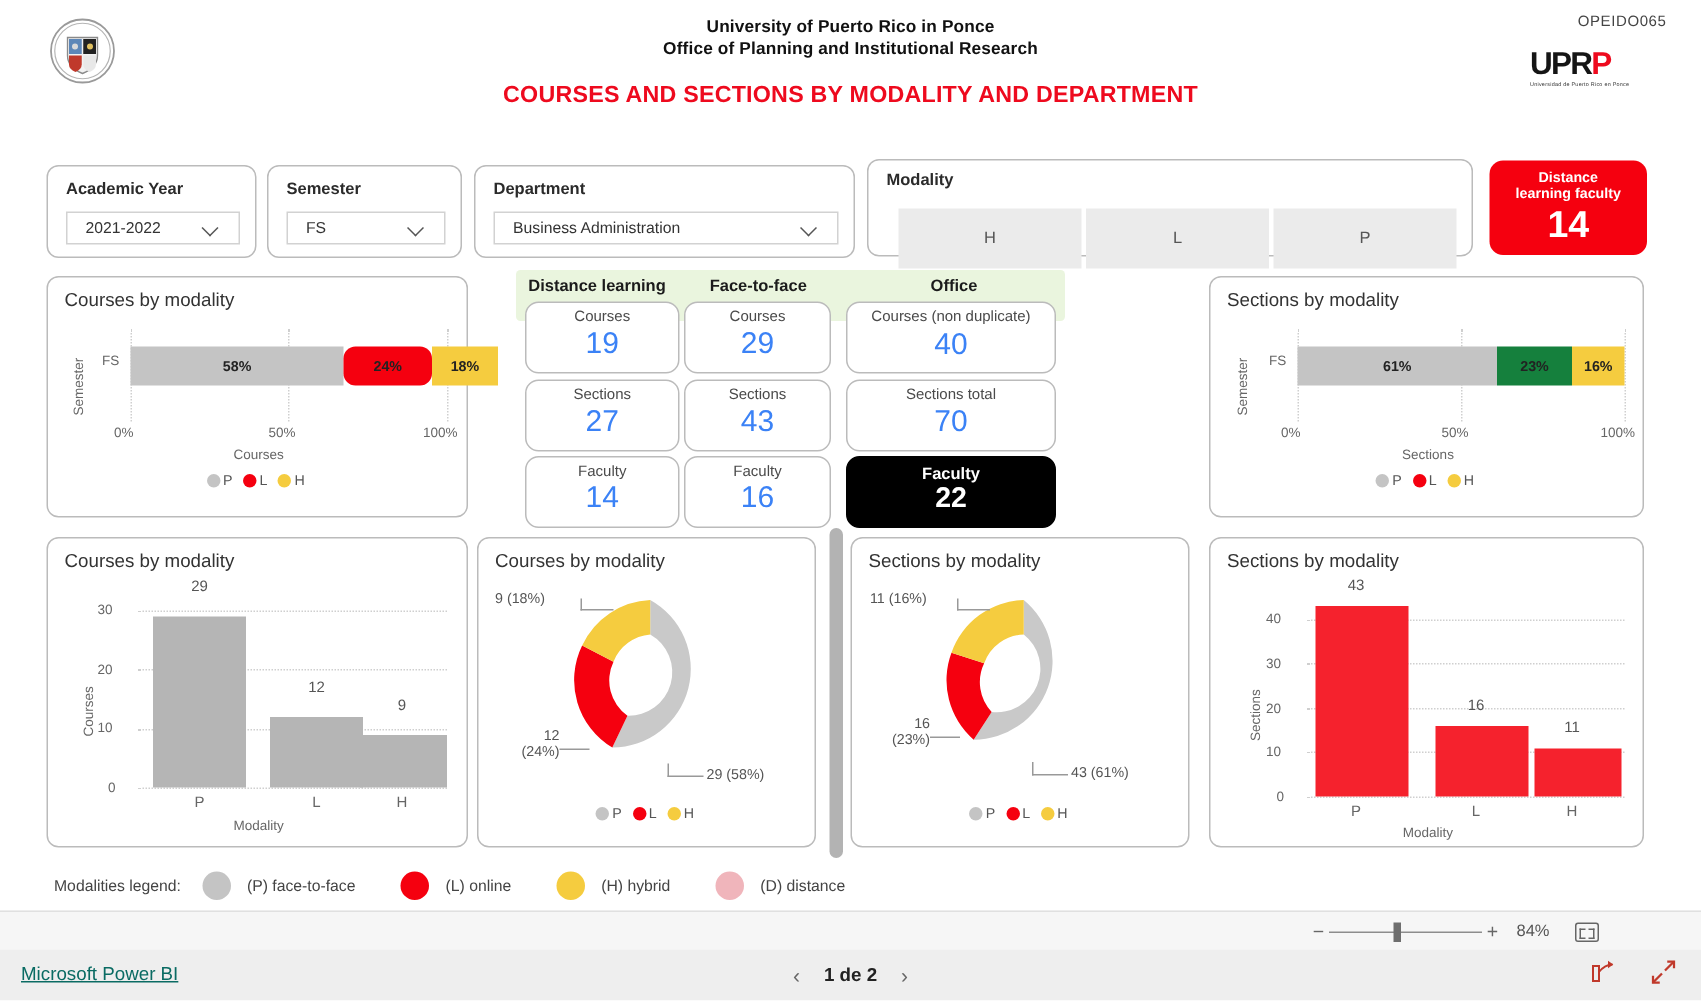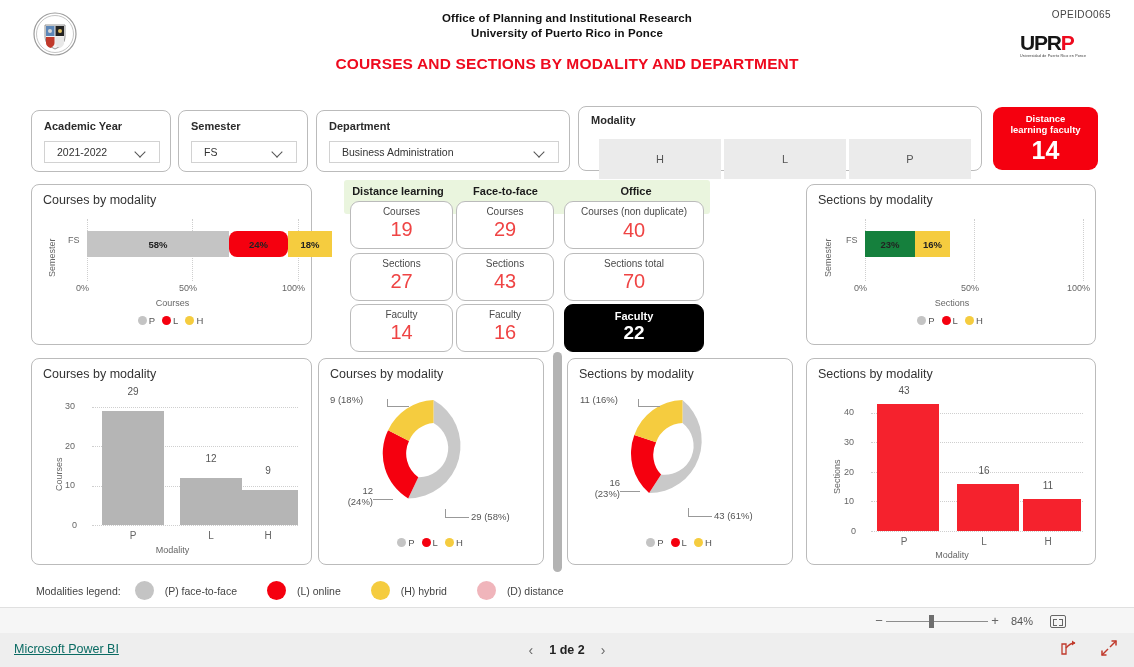--- a/index.html
+++ b/index.html
@@ -70,21 +70,21 @@
   .kpi-panel { position: absolute; left: 344px; top: 180px; width: 366px; height: 178px; }
   .kpi-greenband { position: absolute; left: 0; top: 0; width: 366px; height: 34px;
                    background: #eaf5de; border-radius: 3px; }
   .kpi-colhead { position: absolute; top: 5px; font-size: 11px; font-weight: bold; color: #1b1b1b; text-align: center; }
   .kpi-cell {
     position: absolute; border: 1px solid #bbb; border-radius: 9px; background: #fff;
     display: flex; flex-direction: column; align-items: center; justify-content: flex-start;
     overflow: hidden;
   }
   .kpi-cell .lbl { font-size: 10px; color: #4a4a4a; line-height: 12px; text-align: center; padding-top: 4px; }
-  .kpi-cell .num { font-size: 20px; color: #ef4444; line-height: 22px; }
+  .kpi-cell .num { font-size: 20px; color: #3b82f6; line-height: 22px; }
   .kpi-cell.dark { background: #000; border-color: #000; }
   .kpi-cell.dark .lbl { color: #fff; font-weight: bold; font-size: 11px; padding-top: 5px; }
   .kpi-cell.dark .num { color: #fff; font-weight: bold; font-size: 19px; }
   .kpi-cell.clip .num { margin-top: 1px; }
 
   
   .kpi-scroll { position: absolute; left: 553px; top: 352px; width: 9px; height: 220px;
                 background: #b3b3b3; border-radius: 5px; }
 
   
@@ -159,22 +159,22 @@
         <path d="M16 17 h20 v12 q0 8 -10 12 q-10 -4 -10 -12 z" fill="#f2f2f2" stroke="#8a8a8a" stroke-width="0.9"></path>
         <path d="M17 18 h8.5 v10 h-8.5 z" fill="#5d87b8"></path>
         <path d="M26.5 18 h8.5 v10 h-8.5 z" fill="#222"></path>
         <path d="M17 29 h8.5 v6 q0 3 -4.2 5 q-4.3 -2 -4.3 -5 z" fill="#c0392b"></path>
         <path d="M26.5 29 h8.5 v6 q0 3 -4.2 5 q-4.3 -2 -4.3 -5 z" fill="#e8e8e8"></path>
         <circle cx="21" cy="23" r="2" fill="#d9d9d9"></circle>
         <circle cx="31" cy="23" r="2" fill="#e0c060"></circle>
       </svg>
     </div>
     <div class="hdr-title-wrap">
+      <div class="hdr-line">University of Puerto Rico in Ponce</div>
       <div class="hdr-line">Office of Planning and Institutional Research</div>
-      <div class="hdr-line">University of Puerto Rico in Ponce</div>
     </div>
     <div class="hdr-main">COURSES AND SECTIONS BY MODALITY AND DEPARTMENT</div>
     <div class="opeid">OPEIDO065</div>
     <div class="uprp">
       <div class="uprp-word"><span>UPR</span><span class="r">P</span></div>
       <div class="uprp-sub">Universidad de Puerto Rico en Ponce</div>
     </div>
   </div>
 
   <div class="canvas">
@@ -261,20 +261,21 @@
       <div class="card-title" style="position:absolute;left:11px;top:8px;">Sections by modality</div>
 
       <div class="gridline-v" style="left:58px; top:34px; height:62px;"></div>
       <div class="gridline-v" style="left:167px; top:34px; height:62px;"></div>
       <div class="gridline-v" style="left:276px; top:34px; height:62px;"></div>
 
       <div class="axis-label-y" style="left:16px; top:92px;">Semester</div>
       <div class="tick" style="left:39px; top:50px;">FS</div>
 
       <div class="sb-track" style="left:58px; top:46px; width:218px;">
+        <div class="sb-seg" style="width:61%; background:#c4c4c4;">61%</div>
         <div class="sb-seg" style="width:23%; background:#15803d;">23%</div>
         <div class="sb-seg" style="width:16%; background:#f5cc3f;">16%</div>
       </div>
 
       <div class="tick" style="left:47px; top:98px;">0%</div>
       <div class="tick" style="left:154px; top:98px;">50%</div>
       <div class="tick" style="left:260px; top:98px;">100%</div>
       <div class="axis-label-x" style="left:0; top:113px; width:290px;">Sections</div>
 
       <div class="legend-row" style="left:0; top:130px; width:290px;">

